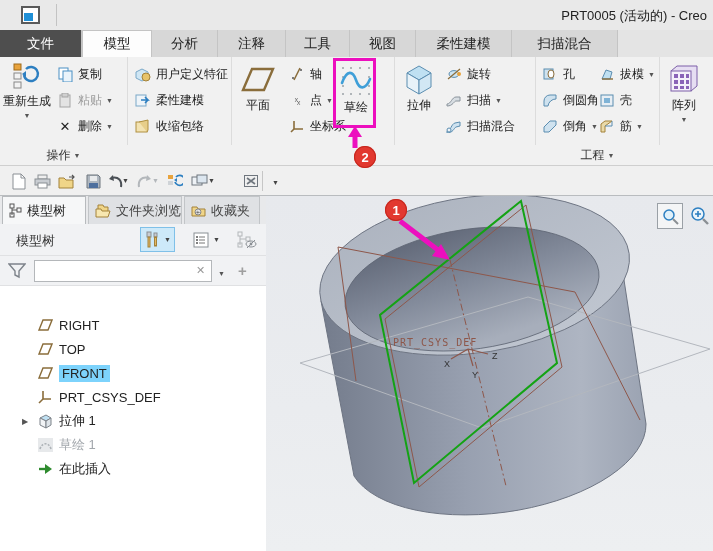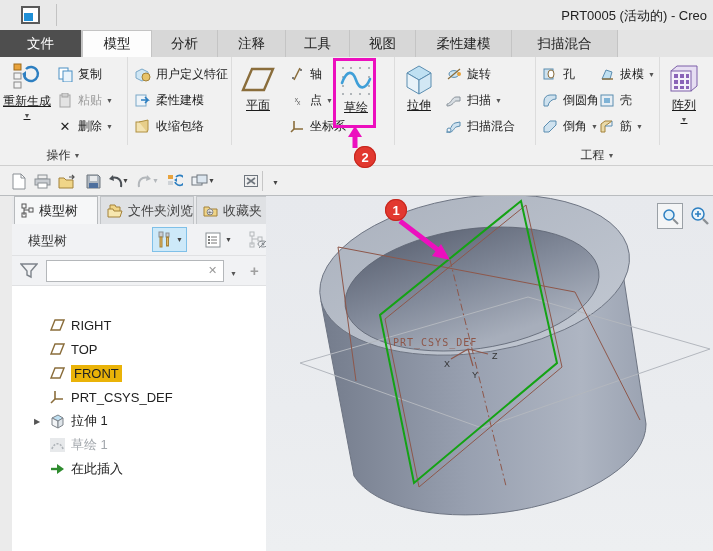--- a/index.html
+++ b/index.html
@@ -21,57 +21,57 @@
          color:#222; background:#d7d7d7; border-right:1px solid #c4c4c4; }
   .tab.file { background:#4e4e4e; color:#fff; width:82px; }
   .tab.active { background:#fdfdfd; border:1px solid #c4c4c4; border-bottom:none; }
 
   
   .ribbon { position:absolute; left:0; top:57px; width:713px; height:109px; background:#f1f1f1; border-bottom:1px solid #cfcfcf; }
   .rgroup { position:absolute; top:0; height:88px; border-right:1px solid #dcdcdc; }
   .glabel { position:absolute; top:88px; height:21px; display:flex; align-items:center; justify-content:center;
             width:100%; color:#333; font-size:12px; }
   .glabel .car { font-size:7px; margin-left:3px; color:#555; }
-  .bigbtn { position:absolute; display:flex; flex-direction:column; align-items:center; cursor:default;text-decoration:underline; }
+  .bigbtn { position:absolute; display:flex; flex-direction:column; align-items:center; cursor:default; }
   .bigbtn .lbl { font-size:12px; color:#222; margin-top:2px; white-space:nowrap; }
   .bigbtn .car { font-size:7px; color:#555; margin-top:2px; }
   .smallbtn { position:absolute; height:22px; display:flex; align-items:center; white-space:nowrap; color:#222; }
   .smallbtn .ic { width:18px; height:16px; margin-right:4px; display:flex; align-items:center; justify-content:center; }
   .smallbtn .car { font-size:7px; color:#555; margin-left:4px; }
   .smallbtn.disabled, .smallbtn.disabled .lbl { color:#9b9b9b; }
 
   
   .qat { position:absolute; left:0; top:166px; width:713px; height:30px; background:#f0f0f0; border-bottom:1px solid #b9bcbf; }
   .qbtn { position:absolute; top:4px; width:22px; height:22px; display:flex; align-items:center; justify-content:center; }
   .qcar { position:absolute; top:11px; font-size:7px; color:#444; }
   .qsep { position:absolute; top:5px; width:1px; height:20px; background:#c6c6c6; }
 
   
-  .panel { position:absolute; left:12px; top:196px; width:288px; height:355px; background:#fff; border-right:1px solid #aeb2b6; }
+  .panel { position:absolute; left:0; top:196px; width:288px; height:355px; background:#fff; border-right:1px solid #aeb2b6; }
   .ptabs { position:absolute; left:0; top:0; width:100%; height:28px; background:#e8e9eb; display:flex; }
   .ptab { height:28px; display:flex; align-items:center; padding:0 6px; font-size:13px; color:#444;
           background:#dfe1e4; border:1px solid #c2c5c8; border-bottom:none; margin-left:2px; overflow:hidden; white-space:nowrap; }
   .ptab.active { background:#f6f7f8; color:#222; border-color:#b7babd; }
   .ptab .ic { margin-right:5px; display:flex; }
   .phead { position:absolute; left:0; top:28px; width:100%; height:32px; background:#f1f2f4; border-bottom:1px solid #e0e1e3; }
   .phead .htitle { position:absolute; left:16px; top:8px; font-size:13px; color:#333; }
   .hbtn { position:absolute; top:3px; height:25px; display:flex; align-items:center; padding:0 3px; }
   .hbtn.hl { background:#cde9f9; border:1px solid #7fc0e8; }
   .hbtn .car { font-size:7px; color:#444; margin-left:4px; }
   .filterrow { position:absolute; left:0; top:60px; width:100%; height:30px; background:#f1f2f4; border-bottom:1px solid #e0e1e3; }
   .filter-input { position:absolute; left:34px; top:4px; width:178px; height:22px; border:1px solid #b4b7ba; background:#fff;
                   font-size:12px; padding:0 18px 0 6px; font-family:inherit; }
   .fx { position:absolute; left:196px; top:8px; font-size:11px; color:#9a9a9a; }
   .fcar { position:absolute; left:218px; top:14px; font-size:7px; color:#555; }
   .fplus { position:absolute; left:238px; top:6px; font-size:15px; color:#9f9f9f; font-weight:bold; }
   .tree { position:absolute; left:0; top:90px; width:100%; bottom:0; background:#fff; }
   .trow { position:absolute; left:0; width:100%; height:22px; display:flex; align-items:center; font-size:13px; color:#222; }
   .trow .tic { width:16px; height:16px; display:flex; align-items:center; justify-content:center; margin-right:6px; }
   .trow .exp { position:absolute; left:22px; font-size:8px; color:#555; }
-  .tlabel.sel { background:#eab308; padding:1px 3px;text-align:center; }
+  .tlabel.sel { background:#7dd3fc; padding:1px 3px;text-align:center; }
   .trow.gray, .trow.gray .tlabel { color:#a2a7ac; }
 
   
   .viewport { position:absolute; left:266px; top:196px; width:447px; height:355px;
               background:linear-gradient(180deg,#e7e9ed 0%,#eaecef 60%,#edeff1 100%); overflow:hidden; }
   .vp-tools { position:absolute; right:0; top:7px; display:flex; gap:4px; }
   .vpbtn { width:26px; height:26px; display:flex; align-items:center; justify-content:center; }
   .vpbtn.boxed { border:1px solid #9aa0a6; background:#f4f5f6; }
 
   

